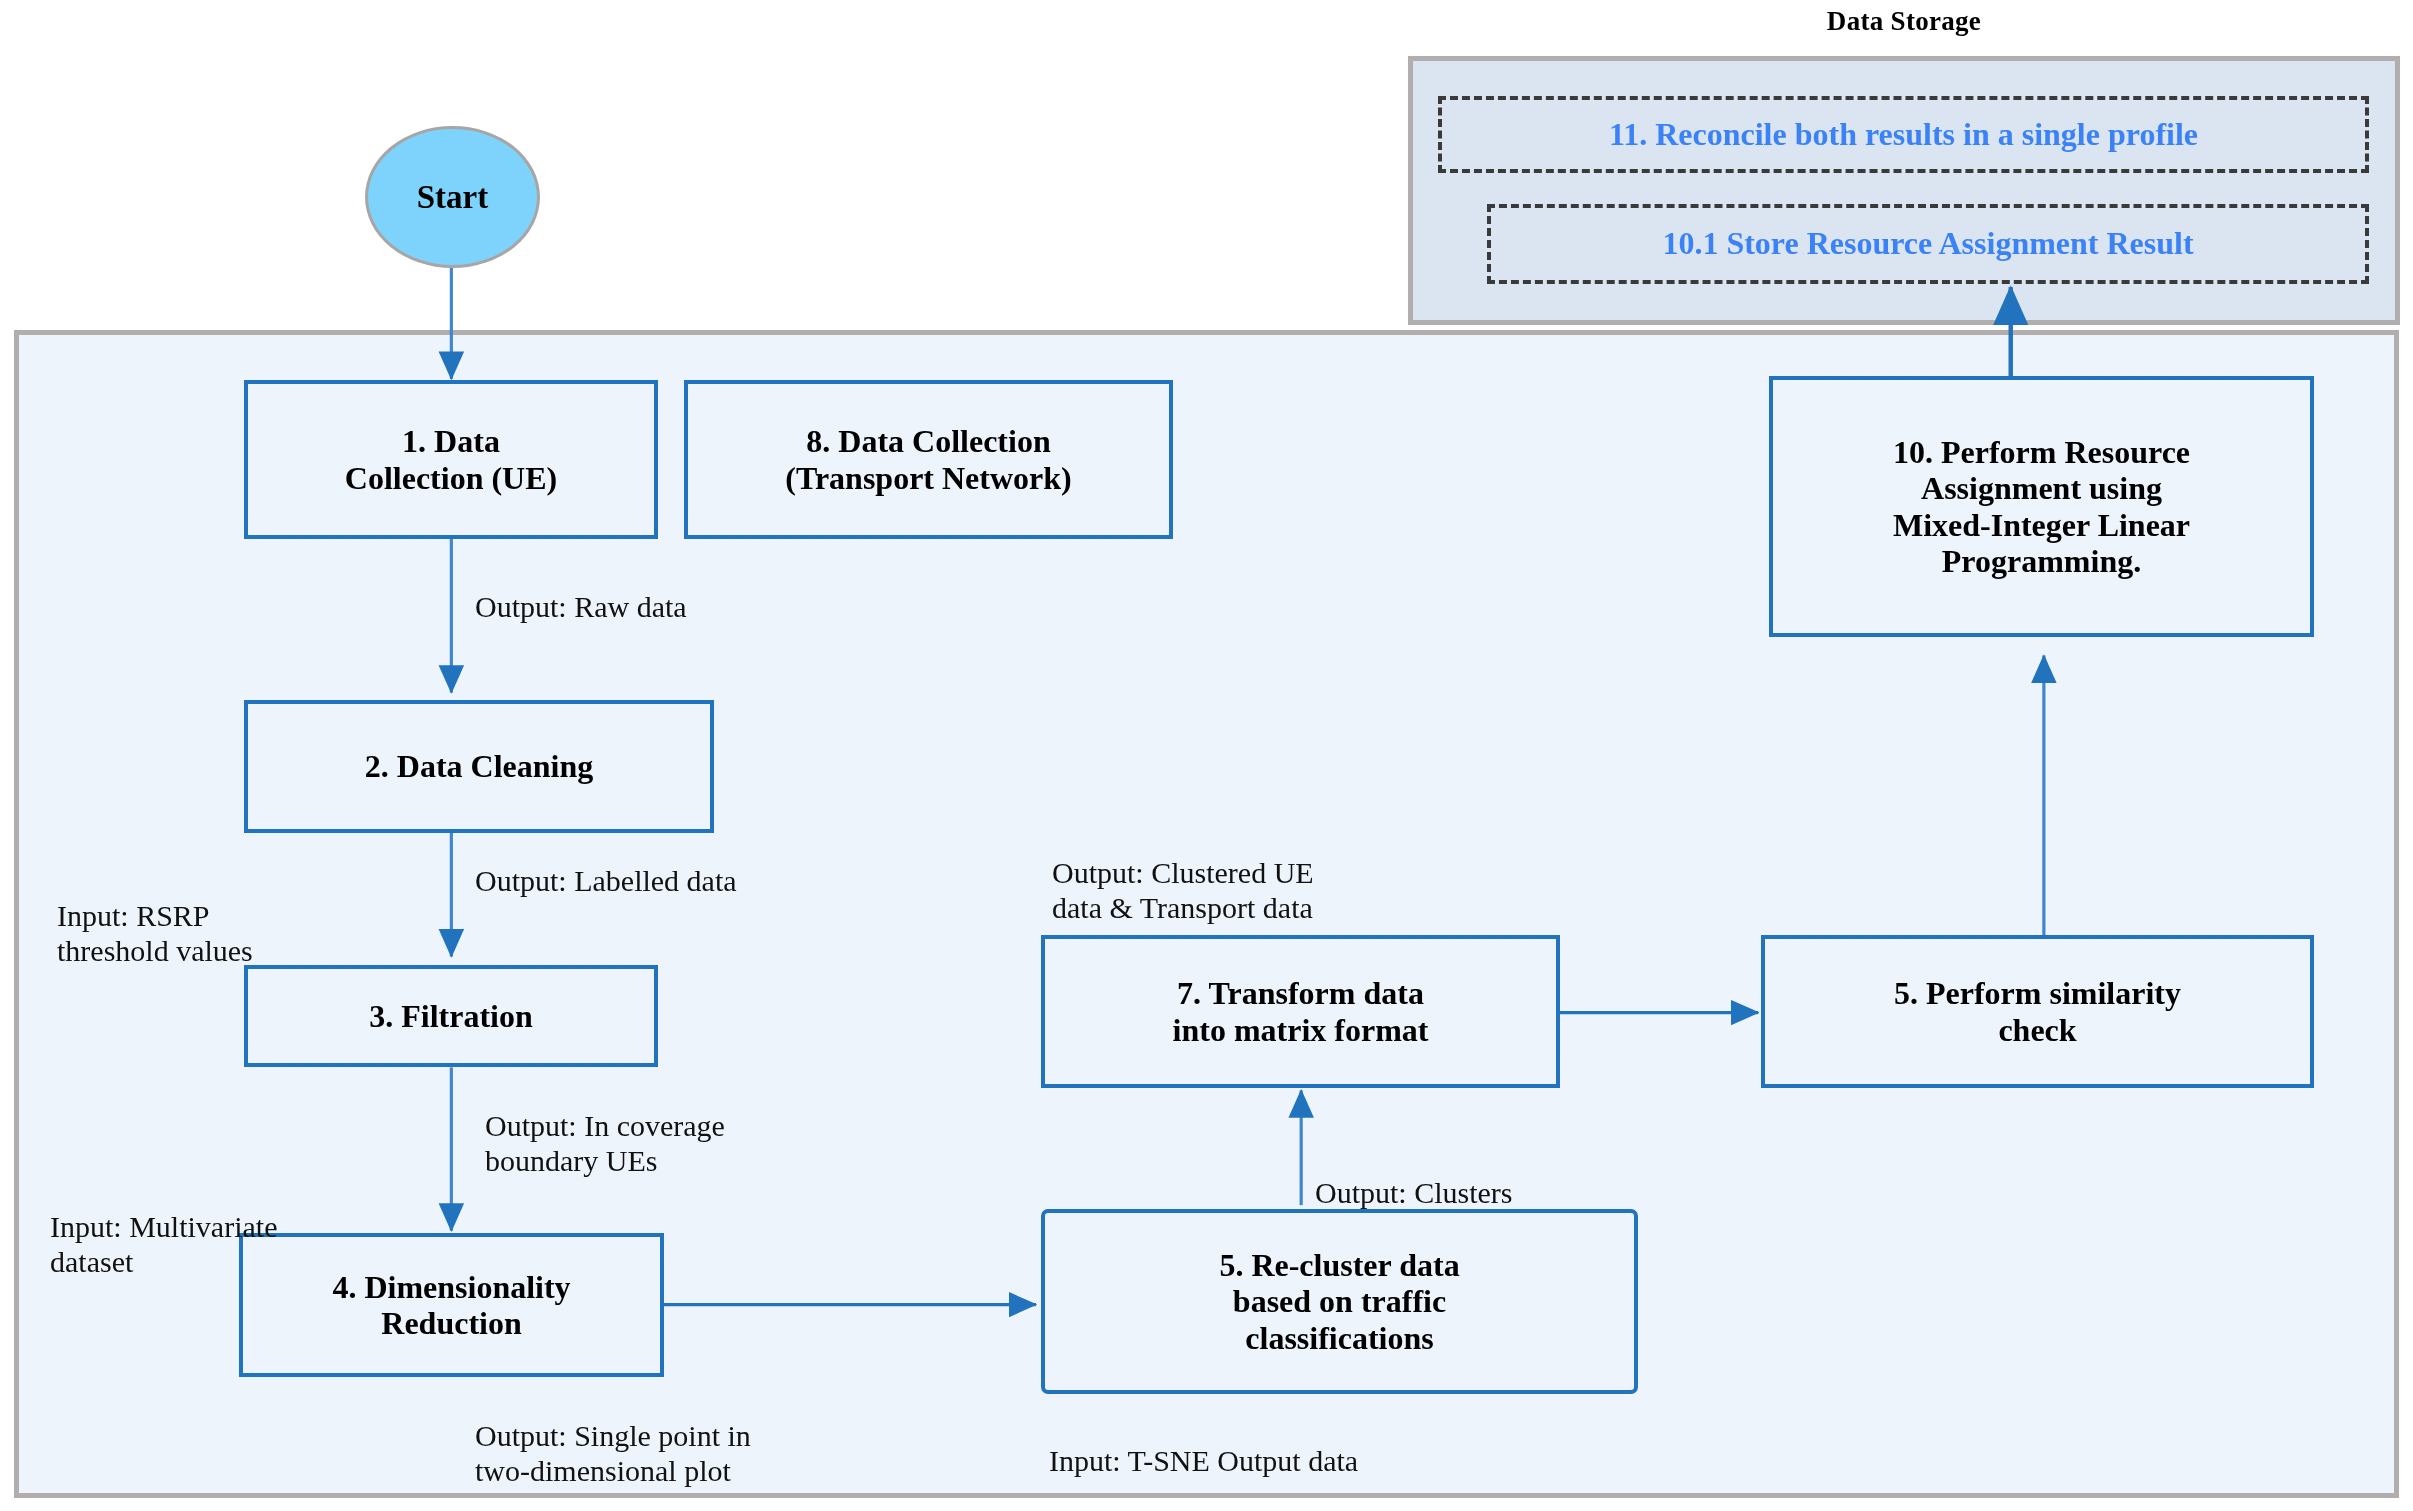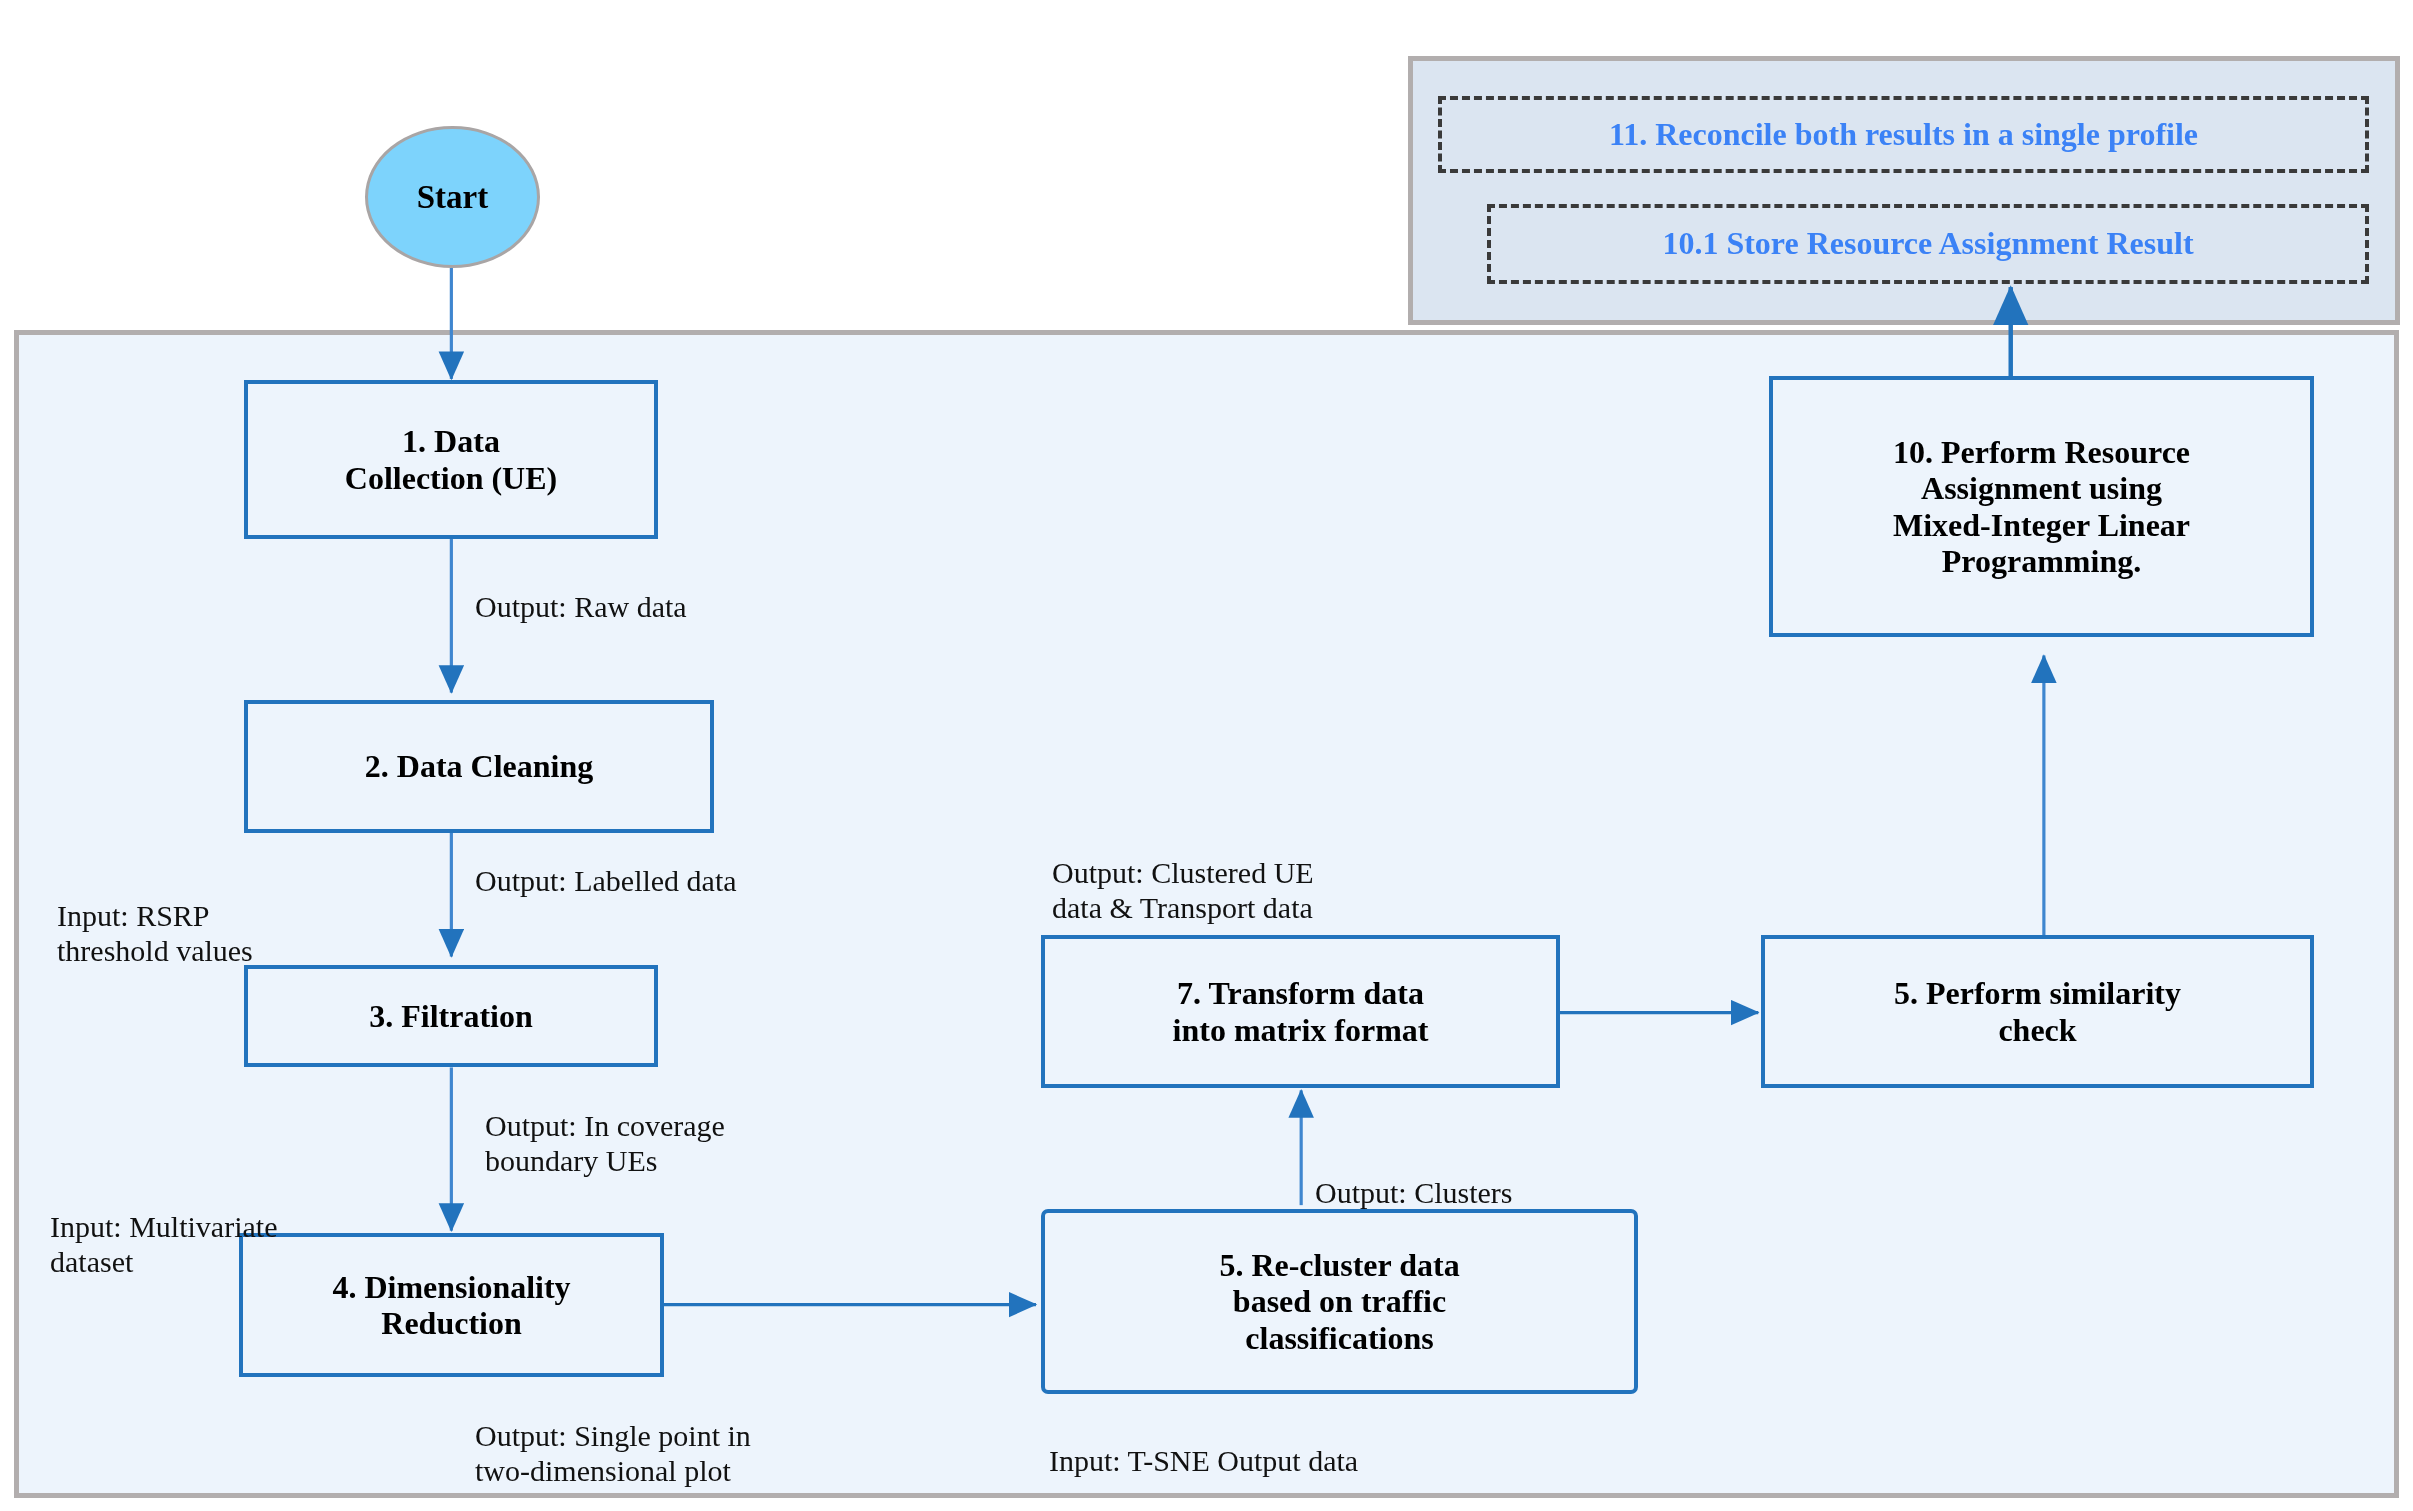--- a/index.html
+++ b/index.html
@@ -116,20 +116,21 @@
   }
   .anno.left { text-align: left; margin-top: 35px; }
 </style>
 </head>
 <body>
 
 <div id="canvas">
 
   <div class="panel" id="main-panel"></div>
   <div class="panel" id="storage-panel"></div>
+  <div id="storage-title">Data Storage</div>
 
   <svg id="wires" viewBox="0 0 3785 2371">
     <defs>
       <marker id="ah" markerWidth="10" markerHeight="10" refX="8.6" refY="4" orient="auto" markerUnits="strokeWidth">
         <path d="M0,0 L9,4 L0,8 z" fill="#2273bd"></path>
       </marker>
     </defs>
 
     <line x1="708" y1="420" x2="708" y2="594" stroke="#3f86cf" stroke-width="5" marker-end="url(#ah)"></line>
 
@@ -160,20 +161,24 @@
 
   <div class="node start-ellipse" style="left:365px; top:126px; width:175px; height:142px;">
     <span>Start</span>
   </div>
 
   <div class="node proc" style="left:244px; top:380px; width:414px; height:159px;">
     <span style="white-space:pre-line">1. Data
 Collection  (UE)</span>
   </div>
 
+  <div class="node proc" style="left:684px; top:380px; width:489px; height:159px;">
+    <span style="white-space:pre-line">8. Data Collection
+(Transport Network)</span>
+  </div>
 
   <div class="node proc" style="left:244px; top:700px; width:470px; height:133px;">
     <span>2. Data Cleaning</span>
   </div>
 
   <div class="node proc" style="left:244px; top:965px; width:414px; height:102px;">
     <span>3. Filtration</span>
   </div>
 
   <div class="node proc" style="left:239px; top:1233px; width:425px; height:144px;">

